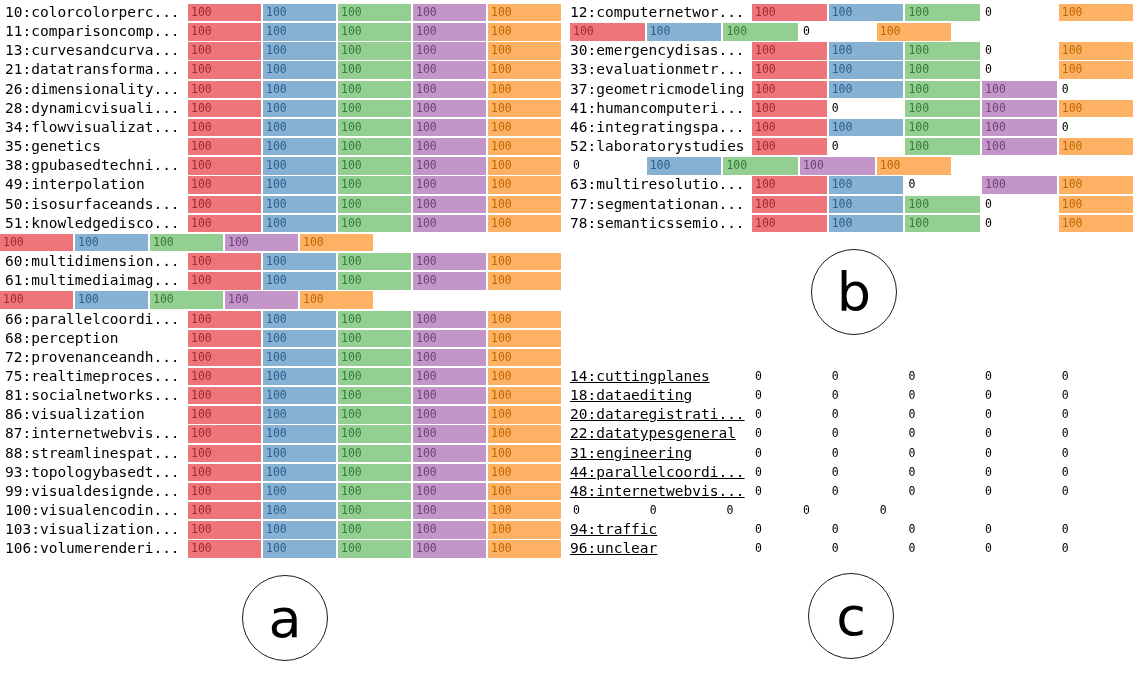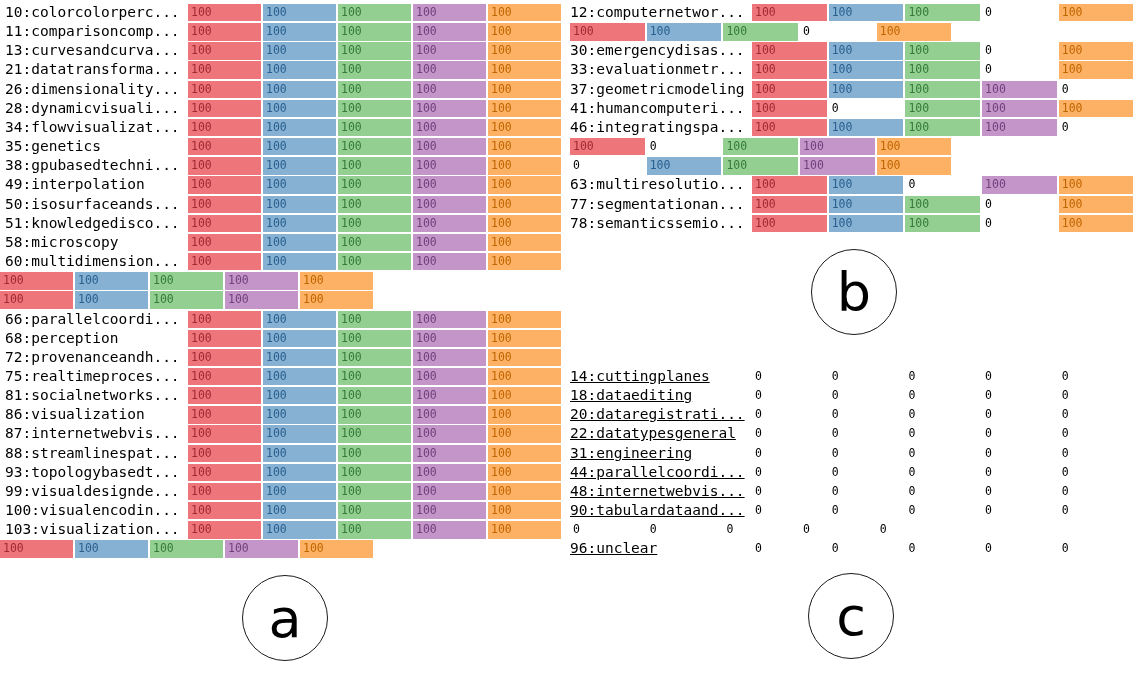--- a/index.html
+++ b/index.html
@@ -151,36 +151,36 @@
       </div>
       <div class="hm-row">
         <div class="hm-label">51:knowledgedisco...</div>
         <div class="hm-cell" style="background: rgb(238, 118, 122); color: rgb(161, 42, 48);">100</div>
         <div class="hm-cell" style="background: rgb(135, 177, 211); color: rgb(41, 96, 143);">100</div>
         <div class="hm-cell" style="background: rgb(148, 207, 146); color: rgb(52, 122, 56);">100</div>
         <div class="hm-cell" style="background: rgb(196, 149, 201); color: rgb(113, 64, 125);">100</div>
         <div class="hm-cell" style="background: rgb(253, 177, 100); color: rgb(192, 101, 0);">100</div>
       </div>
       <div class="hm-row">
-        <div class="hm-label">58:microscopy</div>
         <div class="hm-cell" style="background: rgb(238, 118, 122); color: rgb(161, 42, 48);">100</div>
         <div class="hm-cell" style="background: rgb(135, 177, 211); color: rgb(41, 96, 143);">100</div>
         <div class="hm-cell" style="background: rgb(148, 207, 146); color: rgb(52, 122, 56);">100</div>
         <div class="hm-cell" style="background: rgb(196, 149, 201); color: rgb(113, 64, 125);">100</div>
         <div class="hm-cell" style="background: rgb(253, 177, 100); color: rgb(192, 101, 0);">100</div>
       </div>
       <div class="hm-row">
         <div class="hm-label">60:multidimension...</div>
         <div class="hm-cell" style="background: rgb(238, 118, 122); color: rgb(161, 42, 48);">100</div>
         <div class="hm-cell" style="background: rgb(135, 177, 211); color: rgb(41, 96, 143);">100</div>
         <div class="hm-cell" style="background: rgb(148, 207, 146); color: rgb(52, 122, 56);">100</div>
         <div class="hm-cell" style="background: rgb(196, 149, 201); color: rgb(113, 64, 125);">100</div>
         <div class="hm-cell" style="background: rgb(253, 177, 100); color: rgb(192, 101, 0);">100</div>
       </div>
       <div class="hm-row">
+        <div class="hm-label">61:multimediaimag...</div>
         <div class="hm-cell" style="background: rgb(238, 118, 122); color: rgb(161, 42, 48);">100</div>
         <div class="hm-cell" style="background: rgb(135, 177, 211); color: rgb(41, 96, 143);">100</div>
         <div class="hm-cell" style="background: rgb(148, 207, 146); color: rgb(52, 122, 56);">100</div>
         <div class="hm-cell" style="background: rgb(196, 149, 201); color: rgb(113, 64, 125);">100</div>
         <div class="hm-cell" style="background: rgb(253, 177, 100); color: rgb(192, 101, 0);">100</div>
       </div>
       <div class="hm-row">
         <div class="hm-cell" style="background: rgb(238, 118, 122); color: rgb(161, 42, 48);">100</div>
         <div class="hm-cell" style="background: rgb(135, 177, 211); color: rgb(41, 96, 143);">100</div>
         <div class="hm-cell" style="background: rgb(148, 207, 146); color: rgb(52, 122, 56);">100</div>
@@ -277,20 +277,21 @@
       </div>
       <div class="hm-row">
         <div class="hm-label">103:visualization...</div>
         <div class="hm-cell" style="background: rgb(238, 118, 122); color: rgb(161, 42, 48);">100</div>
         <div class="hm-cell" style="background: rgb(135, 177, 211); color: rgb(41, 96, 143);">100</div>
         <div class="hm-cell" style="background: rgb(148, 207, 146); color: rgb(52, 122, 56);">100</div>
         <div class="hm-cell" style="background: rgb(196, 149, 201); color: rgb(113, 64, 125);">100</div>
         <div class="hm-cell" style="background: rgb(253, 177, 100); color: rgb(192, 101, 0);">100</div>
       </div>
       <div class="hm-row">
+        <div class="hm-label">106:volumerenderi...</div>
         <div class="hm-cell" style="background: rgb(238, 118, 122); color: rgb(161, 42, 48);">100</div>
         <div class="hm-cell" style="background: rgb(135, 177, 211); color: rgb(41, 96, 143);">100</div>
         <div class="hm-cell" style="background: rgb(148, 207, 146); color: rgb(52, 122, 56);">100</div>
         <div class="hm-cell" style="background: rgb(196, 149, 201); color: rgb(113, 64, 125);">100</div>
         <div class="hm-cell" style="background: rgb(253, 177, 100); color: rgb(192, 101, 0);">100</div>
       </div>
     </div>
   <div id="panel-b" class="panel panel-b" style="left:570px;top:4px;">
       <div class="hm-row">
         <div class="hm-label">12:computernetwor...</div>
@@ -341,20 +342,21 @@
       </div>
       <div class="hm-row">
         <div class="hm-label">46:integratingspa...</div>
         <div class="hm-cell" style="background: rgb(238, 118, 122); color: rgb(161, 42, 48);">100</div>
         <div class="hm-cell" style="background: rgb(135, 177, 211); color: rgb(41, 96, 143);">100</div>
         <div class="hm-cell" style="background: rgb(148, 207, 146); color: rgb(52, 122, 56);">100</div>
         <div class="hm-cell" style="background: rgb(196, 149, 201); color: rgb(113, 64, 125);">100</div>
         <div class="hm-cell zero-cell">0</div>
       </div>
       <div class="hm-row">
+        <div class="hm-label">52:laboratorystudies</div>
         <div class="hm-cell" style="background: rgb(238, 118, 122); color: rgb(161, 42, 48);">100</div>
         <div class="hm-cell zero-cell">0</div>
         <div class="hm-cell" style="background: rgb(148, 207, 146); color: rgb(52, 122, 56);">100</div>
         <div class="hm-cell" style="background: rgb(196, 149, 201); color: rgb(113, 64, 125);">100</div>
         <div class="hm-cell" style="background: rgb(253, 177, 100); color: rgb(192, 101, 0);">100</div>
       </div>
       <div class="hm-row">
         <div class="hm-cell zero-cell">0</div>
         <div class="hm-cell" style="background: rgb(135, 177, 211); color: rgb(41, 96, 143);">100</div>
         <div class="hm-cell" style="background: rgb(148, 207, 146); color: rgb(52, 122, 56);">100</div>
@@ -437,28 +439,28 @@
       </div>
       <div class="hm-row">
         <div class="hm-label">48:internetwebvis...</div>
         <div class="hm-cell zero-cell">0</div>
         <div class="hm-cell zero-cell">0</div>
         <div class="hm-cell zero-cell">0</div>
         <div class="hm-cell zero-cell">0</div>
         <div class="hm-cell zero-cell">0</div>
       </div>
       <div class="hm-row">
-        <div class="hm-label">90:tabulardataand...</div>
-        <div class="hm-cell zero-cell">0</div>
-        <div class="hm-cell zero-cell">0</div>
-        <div class="hm-cell zero-cell">0</div>
-        <div class="hm-cell zero-cell">0</div>
-        <div class="hm-cell zero-cell">0</div>
-      </div>
-      <div class="hm-row">
+        <div class="hm-cell zero-cell">0</div>
+        <div class="hm-cell zero-cell">0</div>
+        <div class="hm-cell zero-cell">0</div>
+        <div class="hm-cell zero-cell">0</div>
+        <div class="hm-cell zero-cell">0</div>
+      </div>
+      <div class="hm-row">
+        <div class="hm-label">94:traffic</div>
         <div class="hm-cell zero-cell">0</div>
         <div class="hm-cell zero-cell">0</div>
         <div class="hm-cell zero-cell">0</div>
         <div class="hm-cell zero-cell">0</div>
         <div class="hm-cell zero-cell">0</div>
       </div>
       <div class="hm-row">
         <div class="hm-label">96:unclear</div>
         <div class="hm-cell zero-cell">0</div>
         <div class="hm-cell zero-cell">0</div>

